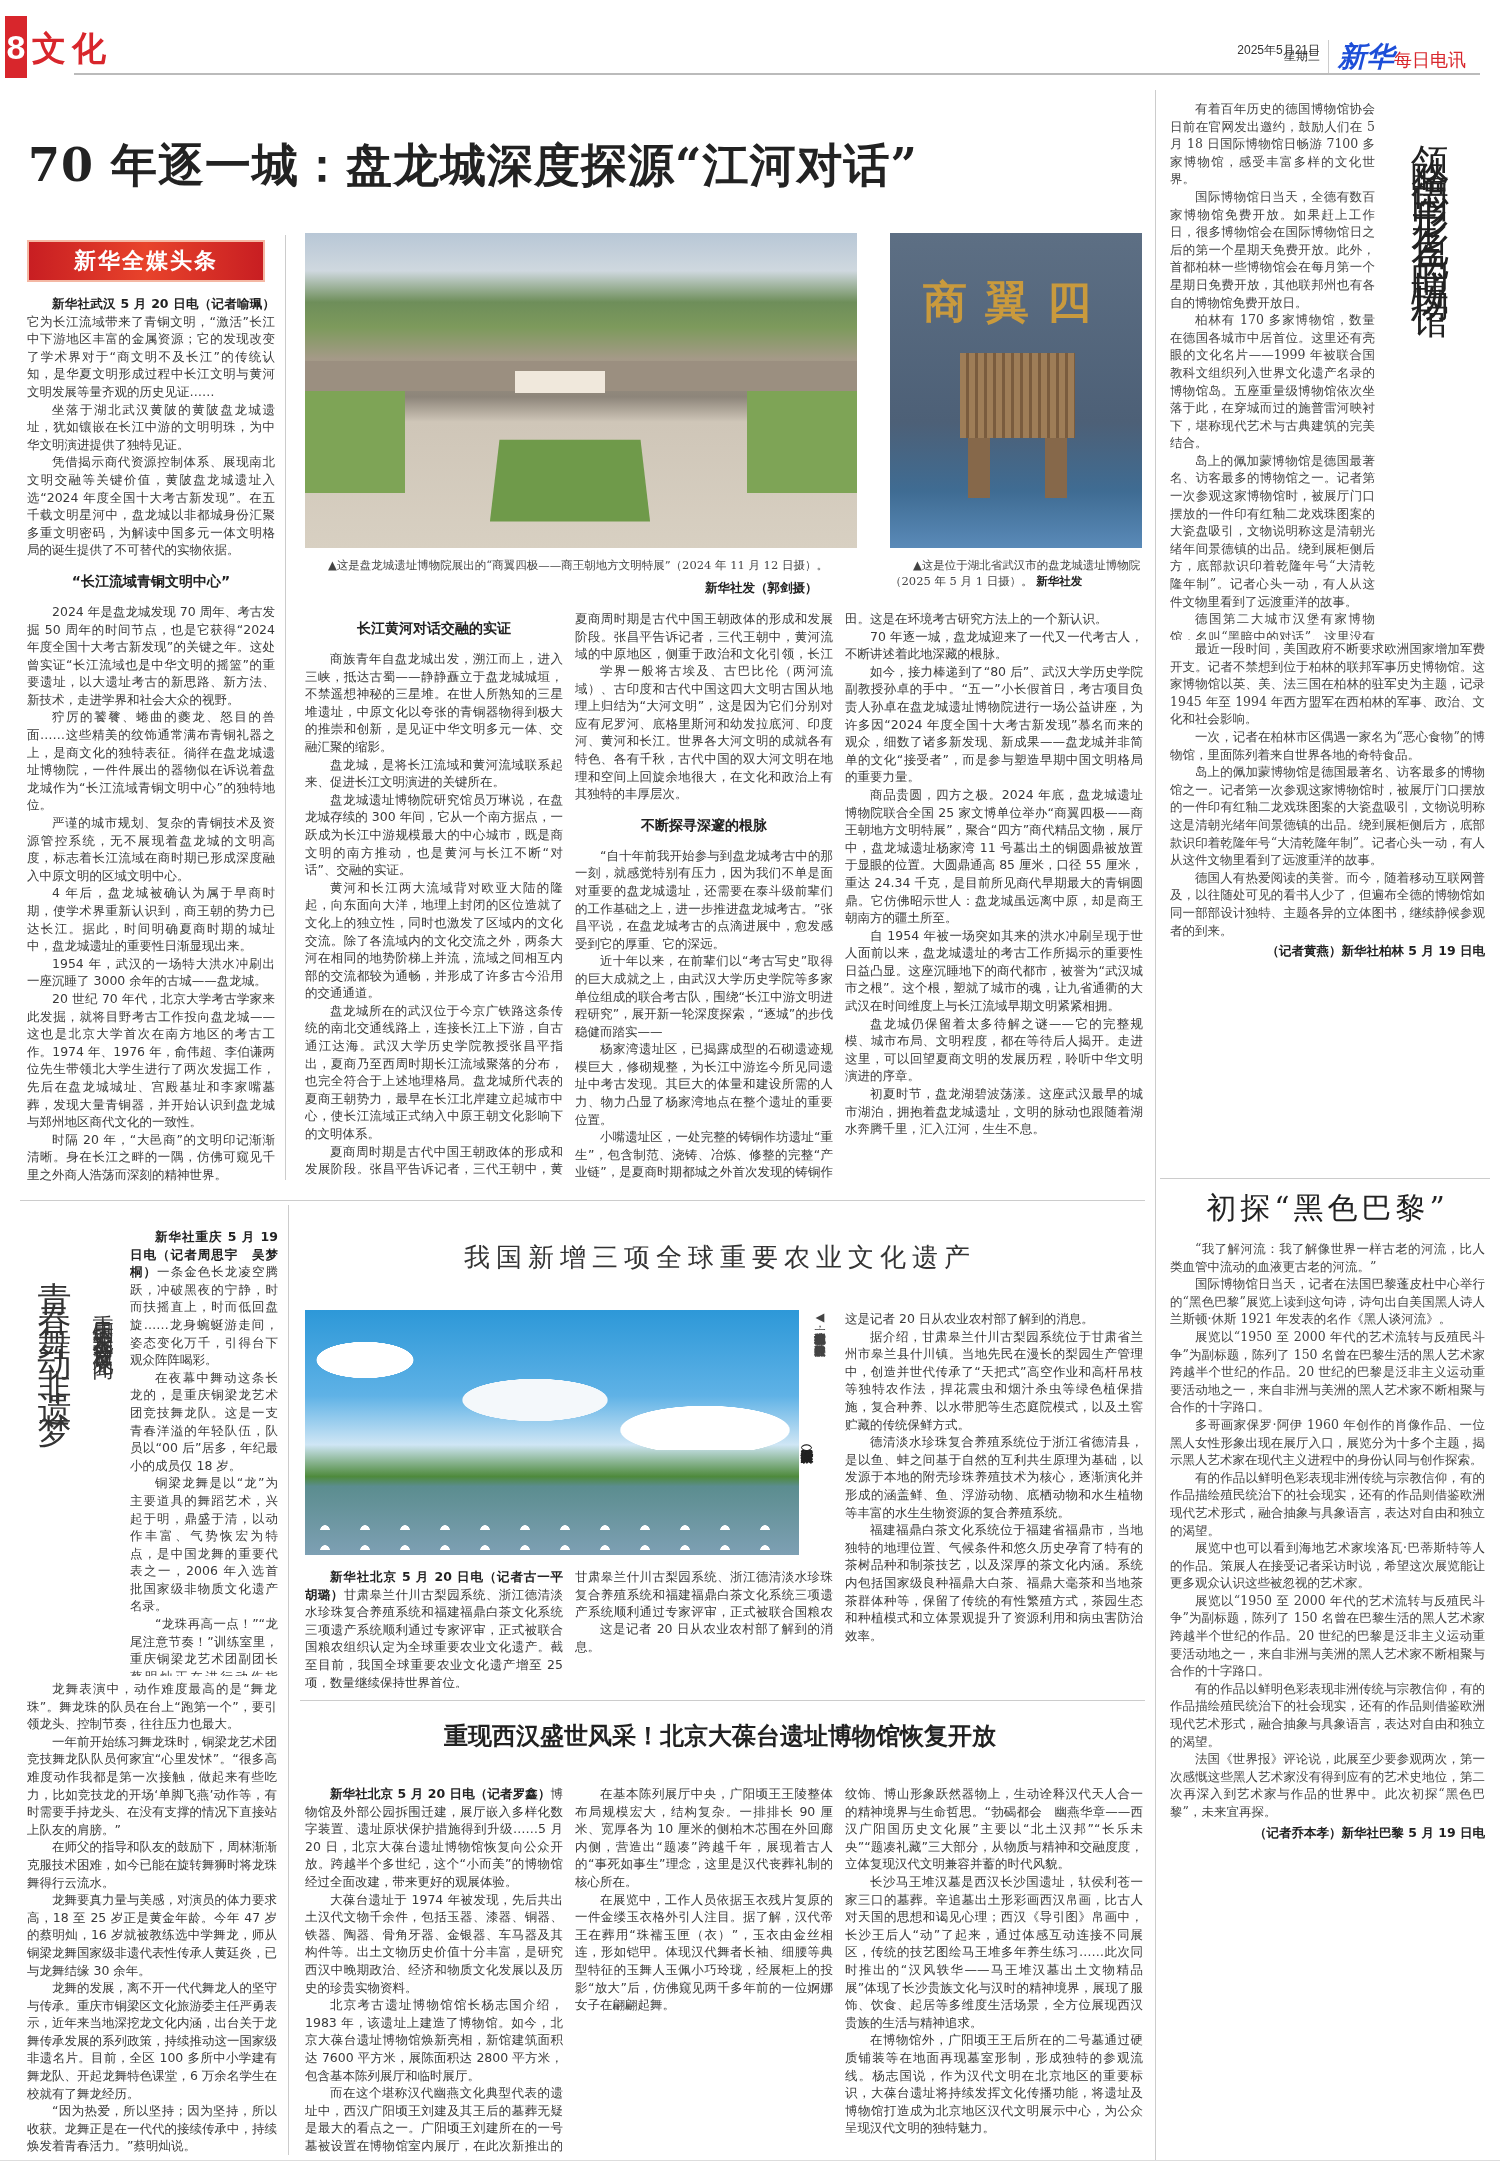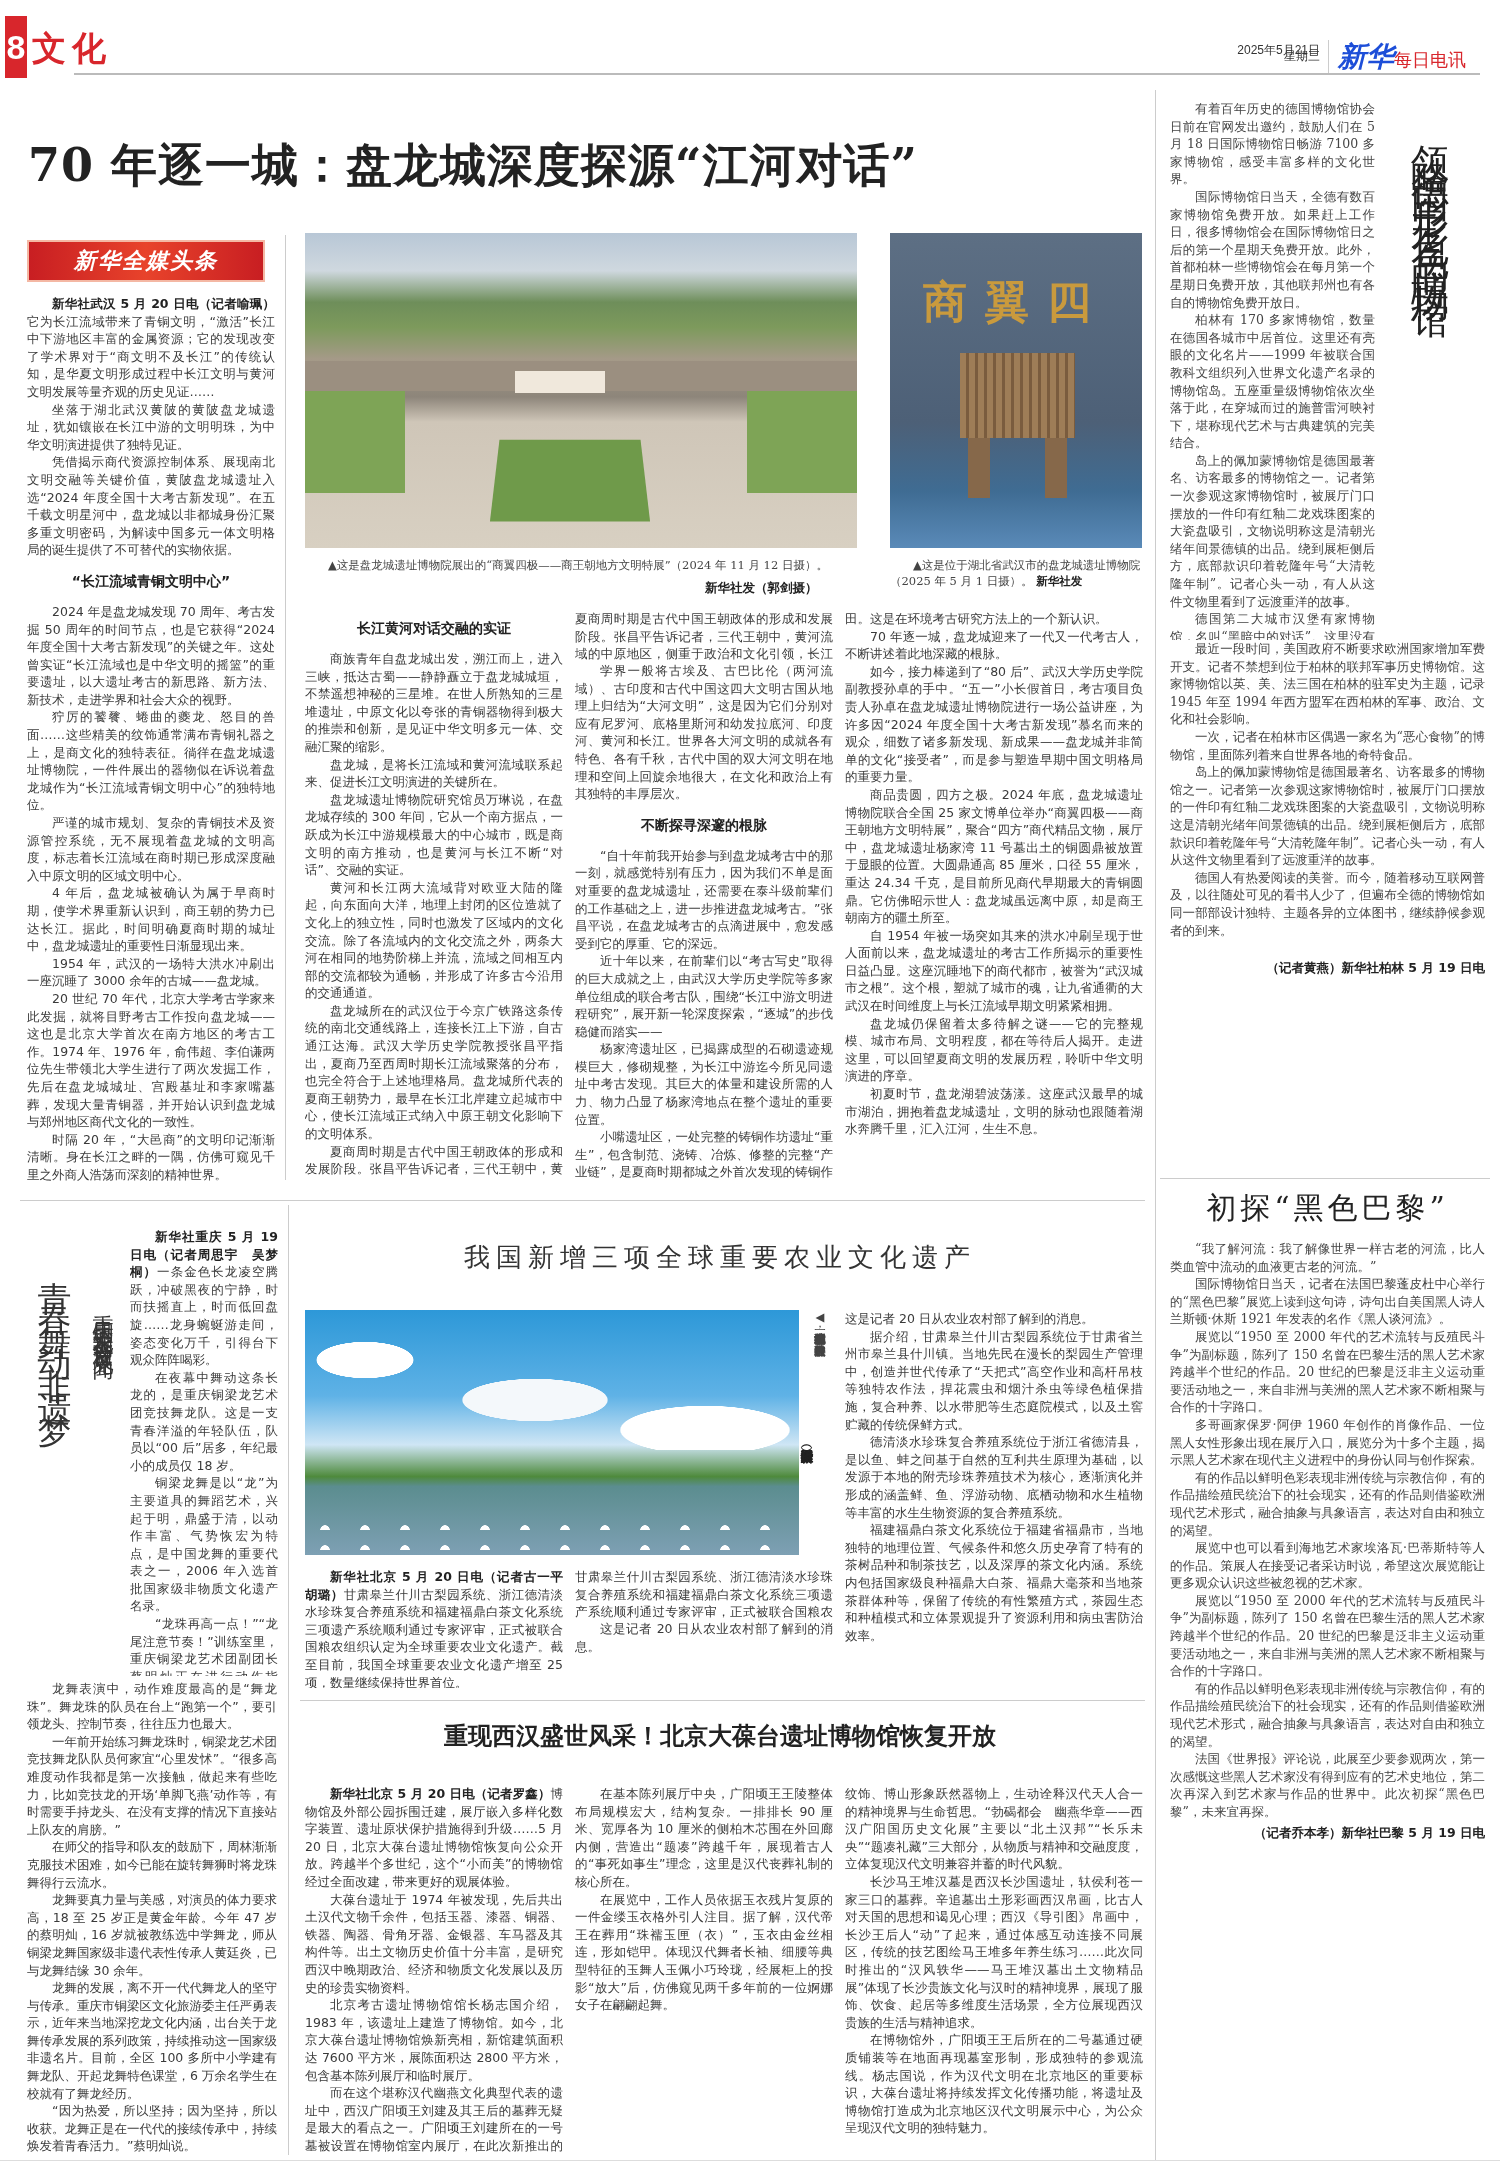--- a/index.html
+++ b/index.html
@@ -28,21 +28,21 @@
 <div class="abs" style="left:1180px;top:42px;width:140px;text-align:right;font-family:'Liberation Sans',sans-serif;font-size:12px;color:#333">2025年5月21日</div>
 <div class="abs" style="left:1180px;top:48px;width:140px;text-align:right;font-family:'Liberation Sans',sans-serif;font-size:12px;color:#333">星期三</div>
 <div class="abs" style="left:1328px;top:40px;width:1px;height:33px;background:#ccc"></div>
 <div class="abs" style="left:1338px;top:38px;white-space:nowrap">
   <span style="font-family:'DejaVu Serif',serif;font-style:italic;font-weight:bold;font-size:28px;color:#1d4ed8">新华</span><span style="font-family:'DejaVu Serif',serif;font-size:18px;color:#d8262c">每日电讯</span>
 </div>
 
 <h1 class="abs" style="left:28px;top:135px;font-family:'DejaVu Serif',serif;font-weight:bold;font-size:46px;letter-spacing:1px;color:#222;white-space:nowrap">70 年逐一城：盘龙城深度探源“江河对话”</h1>
 
 <div class="abs" style="left:27px;top:240px;width:238px;height:42px;background:linear-gradient(90deg,#c81e22,#e8432b 50%,#c81e22);border:2px solid #f4b8a4;display:flex;align-items:center;justify-content:center">
-  <span style="font-family:'DejaVu Sans',sans-serif;font-weight:bold;font-style:italic;font-size:22px;color:#fff;letter-spacing:2px">新华全媒头条</span>
+  <span style="font-family:'DejaVu Sans',sans-serif;font-weight:bold;font-size:22px;color:#fff;letter-spacing:2px">新华全媒头条</span>
 </div>
 
 <div class="abs col" style="left:27px;top:295px;width:248px;height:900px">
   <p class="txt lead"><b>新华社武汉 5 月 20 日电（记者喻珮）</b><span>它为长江流域带来了青铜文明，“激活”长江中下游地区丰富的金属资源；它的发现改变了学术界对于“商文明不及长江”的传统认知，是华夏文明形成过程中长江文明与黄河文明发展等量齐观的历史见证……</span></p>
   <p class="txt">坐落于湖北武汉黄陂的黄陂盘龙城遗址，犹如镶嵌在长江中游的文明明珠，为中华文明演进提供了独特见证。</p>
   <p class="txt">凭借揭示商代资源控制体系、展现南北文明交融等关键价值，黄陂盘龙城遗址入选“2024 年度全国十大考古新发现”。在五千载文明星河中，盘龙城以非都城身份汇聚多重文明密码，为解读中国多元一体文明格局的诞生提供了不可替代的实物依据。</p>
   <div class="subhead">“长江流域青铜文明中心”</div>
   <p class="txt">2024 年是盘龙城发现 70 周年、考古发掘 50 周年的时间节点，也是它获得“2024 年度全国十大考古新发现”的关键之年。这处曾实证“长江流域也是中华文明的摇篮”的重要遗址，以大遗址考古的新思路、新方法、新技术，走进学界和社会大众的视野。</p>
   <p class="txt">狞厉的饕餮、蜷曲的夔龙、怒目的兽面……这些精美的纹饰通常满布青铜礼器之上，是商文化的独特表征。徜徉在盘龙城遗址博物院，一件件展出的器物似在诉说着盘龙城作为“长江流域青铜文明中心”的独特地位。</p>
   <p class="txt">严谨的城市规划、复杂的青铜技术及资源管控系统，无不展现着盘龙城的文明高度，标志着长江流域在商时期已形成深度融入中原文明的区域文明中心。</p>
@@ -107,21 +107,21 @@
   <p class="txt serif">柏林有 170 多家博物馆，数量在德国各城市中居首位。这里还有亮眼的文化名片——1999 年被联合国教科文组织列入世界文化遗产名录的博物馆岛。五座重量级博物馆依次坐落于此，在穿城而过的施普雷河映衬下，堪称现代艺术与古典建筑的完美结合。</p>
   <p class="txt serif">岛上的佩加蒙博物馆是德国最著名、访客最多的博物馆之一。记者第一次参观这家博物馆时，被展厅门口摆放的一件印有红釉二龙戏珠图案的大瓷盘吸引，文物说明称这是清朝光绪年间景德镇的出品。绕到展柜侧后方，底部款识印着乾隆年号“大清乾隆年制”。记者心头一动，有人从这件文物里看到了远渡重洋的故事。</p>
   <p class="txt serif">德国第二大城市汉堡有家博物馆，名叫“黑暗中的对话”。这里没有炫亮光彩，室内看不见任何东西，只能依靠一名盲人导游带领参观，体验盲人的一切如何在黑暗中完成。</p>
 </div>
 <div class="abs vert" style="left:1400px;top:115px;height:420px;font-family:'DejaVu Serif',serif;font-size:38px;color:#222;letter-spacing:14px;line-height:60px">领略德国形形色色的博物馆</div>
 <div class="abs col" style="left:1170px;top:640px;width:315px;height:520px;background:#fff">
   <p class="txt serif">最近一段时间，美国政府不断要求欧洲国家增加军费开支。记者不禁想到位于柏林的联邦军事历史博物馆。这家博物馆以英、美、法三国在柏林的驻军史为主题，记录 1945 年至 1994 年西方盟军在西柏林的军事、政治、文化和社会影响。</p>
   <p class="txt serif">一次，记者在柏林市区偶遇一家名为“恶心食物”的博物馆，里面陈列着来自世界各地的奇特食品。</p>
   <p class="txt serif">岛上的佩加蒙博物馆是德国最著名、访客最多的博物馆之一。记者第一次参观这家博物馆时，被展厅门口摆放的一件印有红釉二龙戏珠图案的大瓷盘吸引，文物说明称这是清朝光绪年间景德镇的出品。绕到展柜侧后方，底部款识印着乾隆年号“大清乾隆年制”。记者心头一动，有人从这件文物里看到了远渡重洋的故事。</p>
   <p class="txt serif">德国人有热爱阅读的美誉。而今，随着移动互联网普及，以往随处可见的看书人少了，但遍布全德的博物馆如同一部部设计独特、主题各异的立体图书，继续静候参观者的到来。</p>
-  <p class="credit" style="text-align:right;margin-top:21px">（记者黄燕）新华社柏林 5 月 19 日电</p>
+  <p class="credit" style="text-align:right;margin-top:4px">（记者黄燕）新华社柏林 5 月 19 日电</p>
 </div>
 
 <div class="sep-h" style="left:1160px;top:1178px;width:330px"></div>
 <h2 class="abs" style="left:1170px;top:1188px;width:315px;text-align:center;font-family:'DejaVu Serif',serif;font-weight:normal;font-size:30px;color:#222;letter-spacing:4px">初探“黑色巴黎”</h2>
 <div class="abs col" style="left:1170px;top:1240px;width:315px;height:900px">
   <p class="txt serif">“我了解河流：我了解像世界一样古老的河流，比人类血管中流动的血液更古老的河流。”</p>
   <p class="txt serif">国际博物馆日当天，记者在法国巴黎蓬皮杜中心举行的“黑色巴黎”展览上读到这句诗，诗句出自美国黑人诗人兰斯顿·休斯 1921 年发表的名作《黑人谈河流》。</p>
   <p class="txt serif">展览以“1950 至 2000 年代的艺术流转与反殖民斗争”为副标题，陈列了 150 名曾在巴黎生活的黑人艺术家跨越半个世纪的作品。20 世纪的巴黎是泛非主义运动重要活动地之一，来自非洲与美洲的黑人艺术家不断相聚与合作的十字路口。</p>
   <p class="txt serif">多哥画家保罗·阿伊 1960 年创作的肖像作品、一位黑人女性形象出现在展厅入口，展览分为十多个主题，揭示黑人艺术家在现代主义进程中的身份认同与创作探索。</p>
   <p class="txt serif">有的作品以鲜明色彩表现非洲传统与宗教信仰，有的作品描绘殖民统治下的社会现实，还有的作品则借鉴欧洲现代艺术形式，融合抽象与具象语言，表达对自由和独立的渴望。</p>

